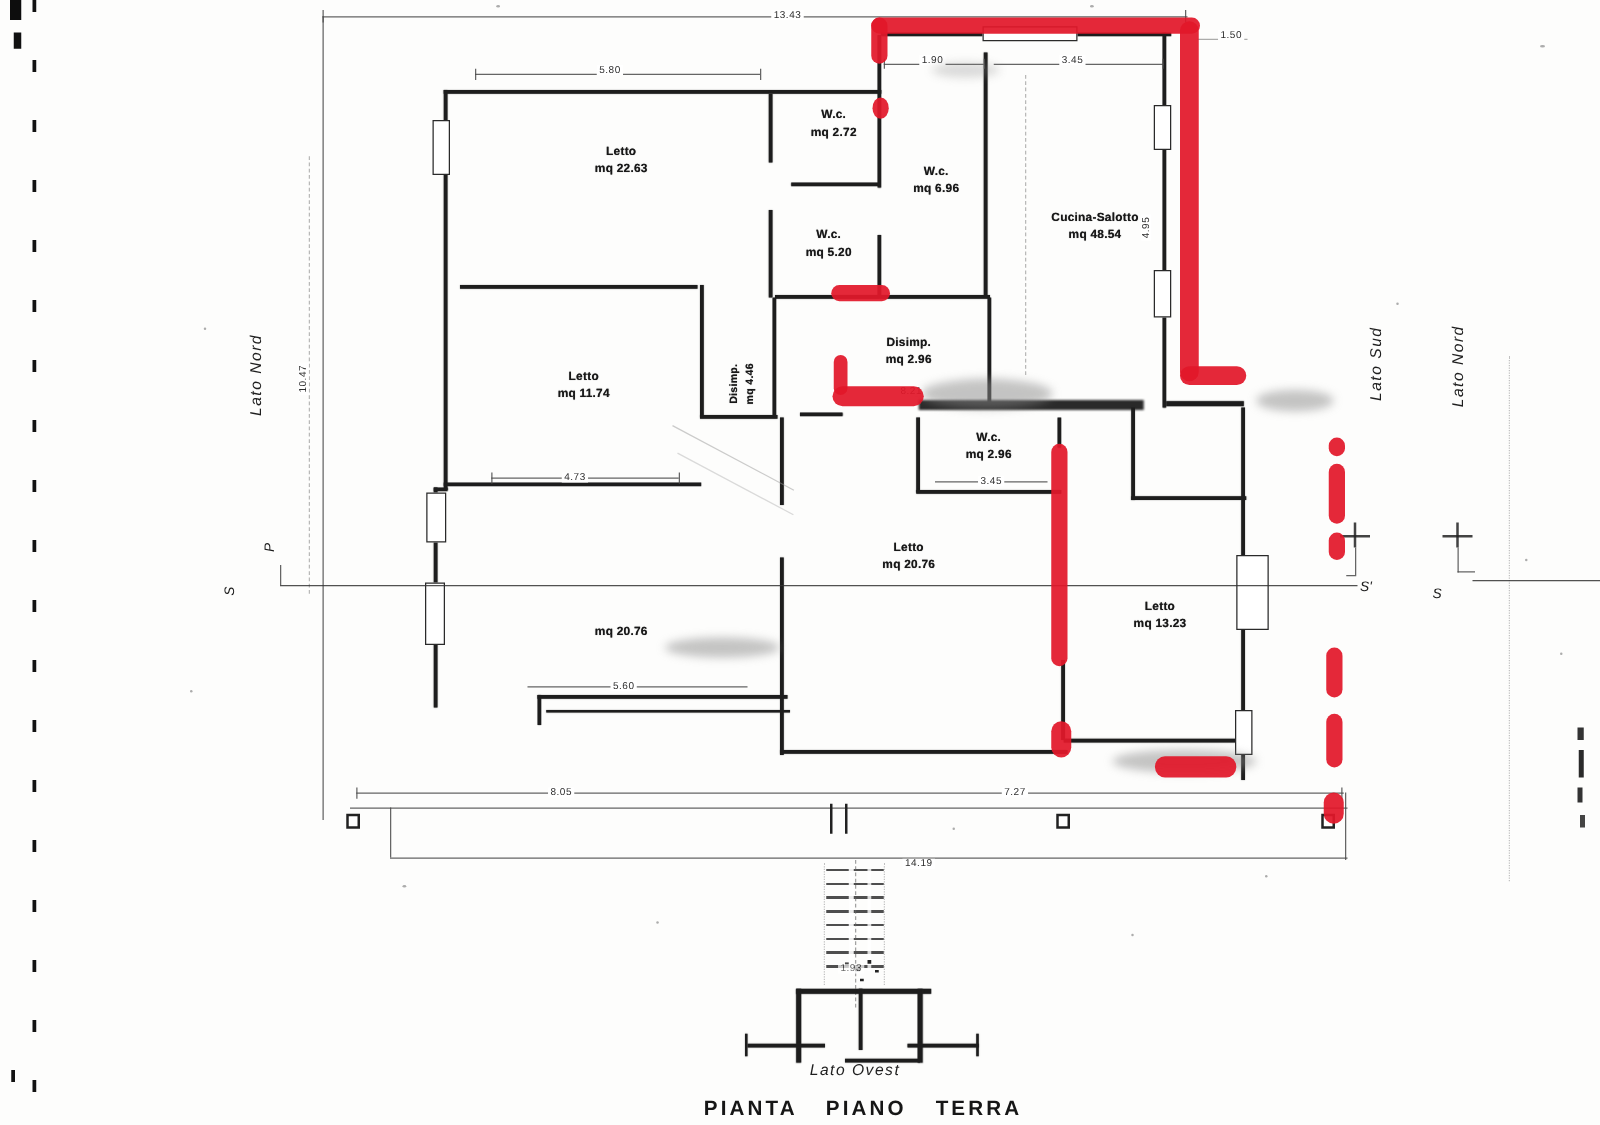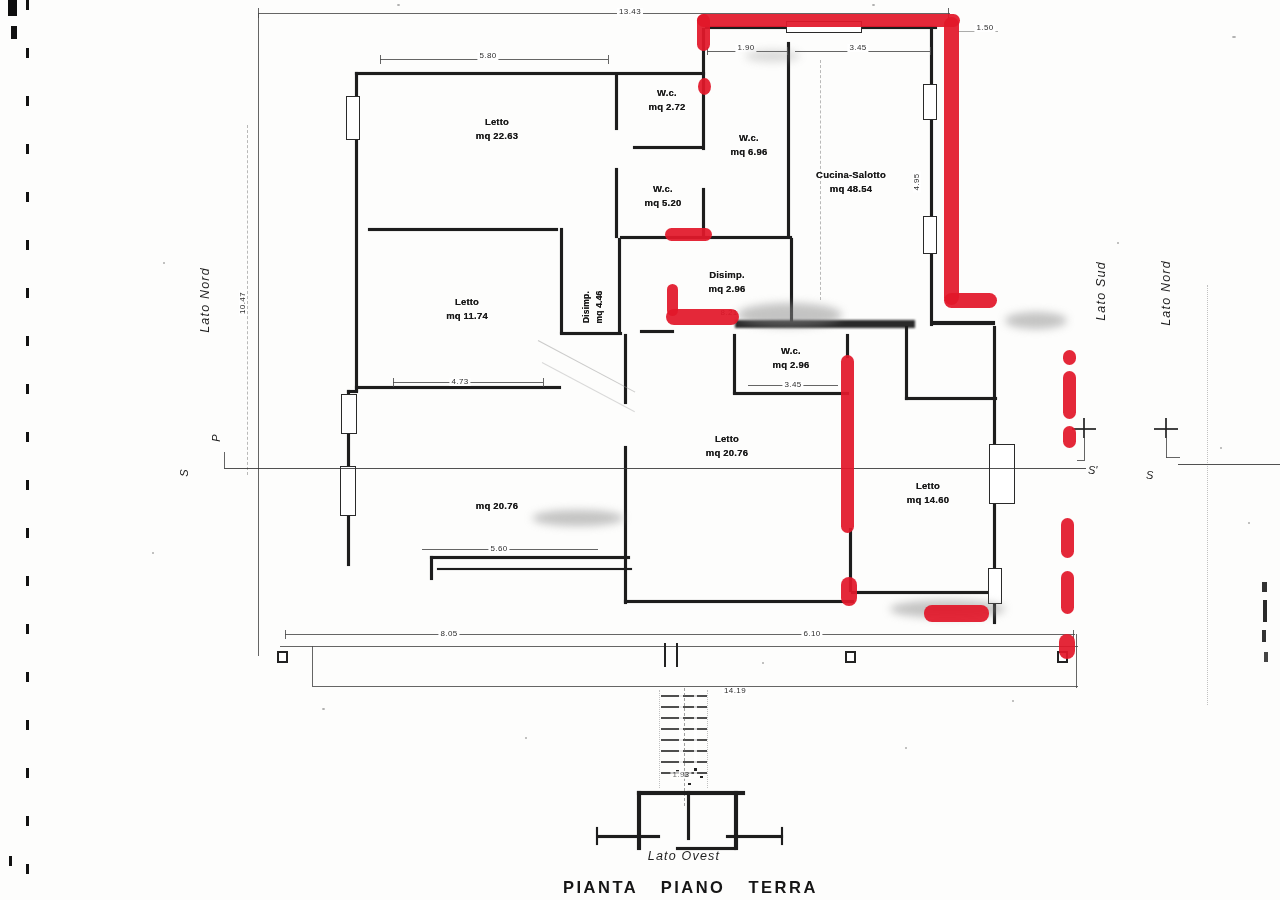--- a/index.html
+++ b/index.html
@@ -203,21 +203,21 @@
     <div class="dim ctr" style="left:746px;top:48px;">1.90</div>
     <div class="dim ctr" style="left:858px;top:48px;">3.45</div>
     <div class="dim ctr" style="left:985px;top:28px;">1.50</div>
     <div class="dim ctr rot" style="left:243px;top:303px;">10.47</div>
     <div class="dim ctr rot" style="left:917px;top:182px;">4.95</div>
     <div class="dim ctr" style="left:729px;top:313px;">8.21</div>
     <div class="dim ctr" style="left:460px;top:382px;">4.73</div>
     <div class="dim ctr" style="left:793px;top:385px;">3.45</div>
     <div class="dim ctr" style="left:499px;top:549px;">5.60</div>
     <div class="dim ctr" style="left:449px;top:634px;">8.05</div>
-    <div class="dim ctr" style="left:812px;top:634px;">6.10</div>
+    <div class="dim ctr" style="left:812px;top:634px;">7.27</div>
     <div class="dim ctr" style="left:735px;top:691px;">14.19</div>
     <div class="dim ctr" style="left:681px;top:775px;opacity:.7;">1.93</div>
   </div>
 
   <div>
     <div class="rl ctr" style="left:497px;top:129px;">
       <span>Letto</span>
           <span>mq 22.63</span>
     </div>
     <div class="rl ctr" style="left:667px;top:100px;">
@@ -225,21 +225,21 @@
           <span>mq 2.72</span>
     </div>
     <div class="rl ctr" style="left:663px;top:196px;">
       <span>W.c.</span>
           <span>mq 5.20</span>
     </div>
     <div class="rl ctr" style="left:749px;top:145px;">
       <span>W.c.</span>
           <span>mq 6.96</span>
     </div>
-    <div class="rl ctr" style="left:851px;top:182px;">
+    <div class="rl ctr" style="left:876px;top:182px;">
       <span>Cucina-Salotto</span>
           <span>mq 48.54</span>
     </div>
     <div class="rl ctr" style="left:727px;top:282px;">
       <span>Disimp.</span>
           <span>mq 2.96</span>
     </div>
     <div class="rl ctr rot" style="left:593px;top:307px;font-size:8.5px;">
       <span>Disimp.</span>
           <span>mq 4.46</span>
@@ -254,21 +254,21 @@
     </div>
     <div class="rl ctr" style="left:727px;top:446px;">
       <span>Letto</span>
           <span>mq 20.76</span>
     </div>
     <div class="rl ctr" style="left:497px;top:506px;">
       <span>mq 20.76</span>
     </div>
     <div class="rl ctr" style="left:928px;top:493px;">
       <span>Letto</span>
-          <span>mq 14.60</span>
+          <span>mq 13.23</span>
     </div>
   </div>
 
   <div>
     <div class="side ctr rot" style="left:205px;top:300px;">Lato Nord</div>
     <div class="side ctr rot" style="left:1101px;top:291px;">Lato Sud</div>
     <div class="side ctr rot" style="left:1166px;top:293px;">Lato Nord</div>
     <div class="side ctr" style="left:684px;top:856px;">Lato Ovest</div>
   </div>
   <div class="title" style="left:563px;top:878px;">PIANTA PIANO TERRA</div>

